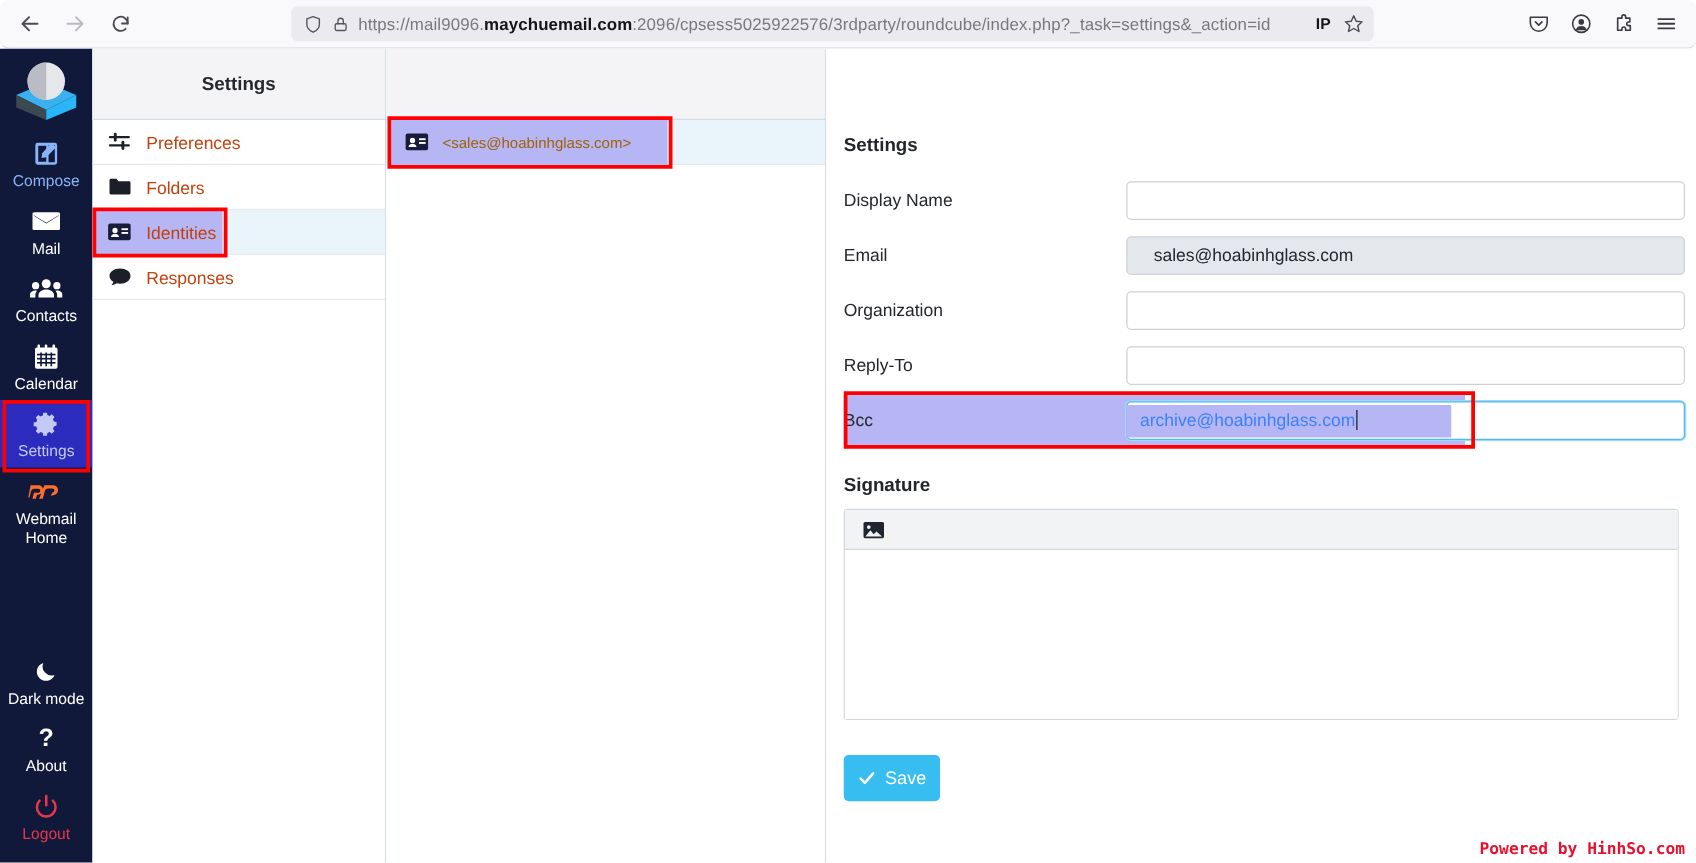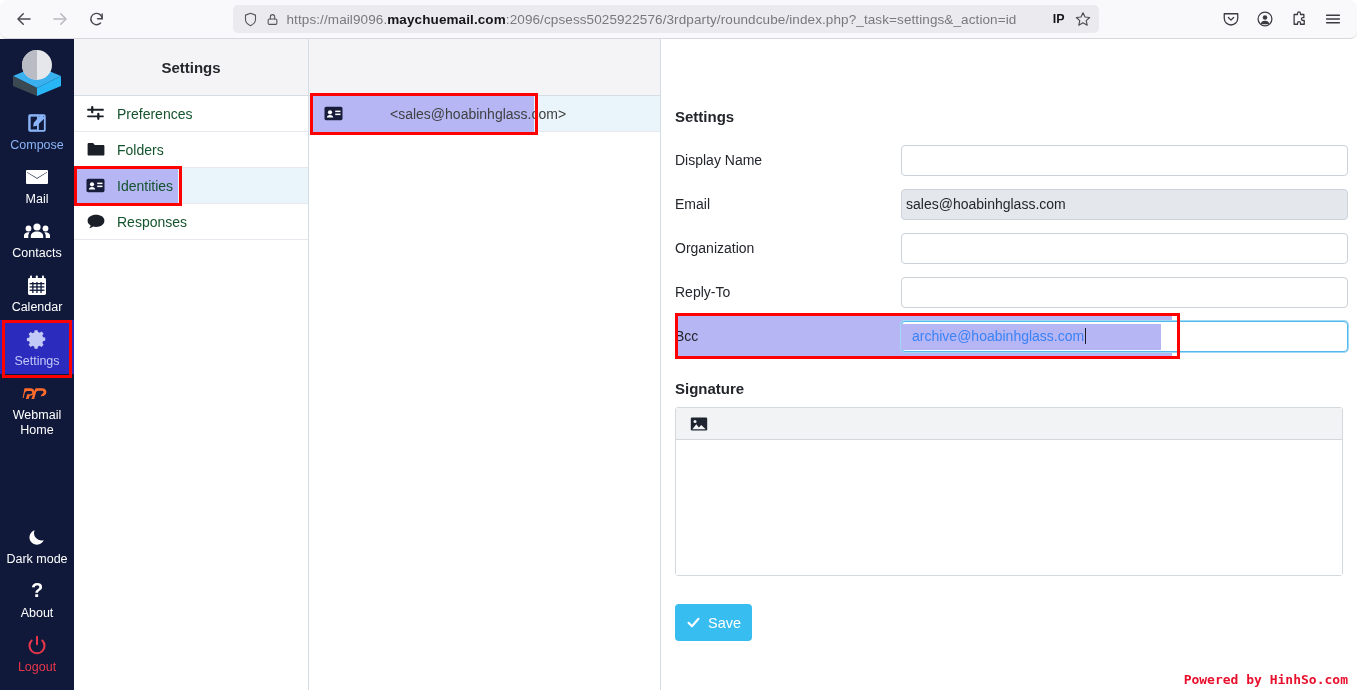--- a/index.html
+++ b/index.html
@@ -118,21 +118,21 @@
   .set-list { flex: 1; }
   .set-row {
     height: 36px;
     border-bottom: 1px solid #e6eaee;
     display: flex; align-items: center;
     padding-left: 12px; gap: 12px;
     position: relative;
   }
   .set-row.active { background: #eaf5fb; }
   .set-row .sr-icon { width: 19px; display: flex; align-items: center; justify-content: center; color: #1b1f27; }
-  .set-row .sr-label { font-size: 14px; color: #14532d; }
+  .set-row .sr-label { font-size: 14px; color: #c2410c; }
   .set-row.active .sr-hl {
     position: absolute; left: 0; top: 0; height: 36px; width: 104px;
     background: #b6b6f5; z-index: 0;
   }
   .set-row .sr-icon, .set-row .sr-label { position: relative; z-index: 1; }
 
   
   .col-list {
     width: 352px; flex: none;
     background: #ffffff;
@@ -148,21 +148,21 @@
     background: #eaf5fb;
     display: flex; align-items: center;
     padding-left: 14px; gap: 11px;
     position: relative;
   }
   .id-row .idr-hl {
     position: absolute; left: 4px; top: 0; height: 36px; width: 221px;
     background: #b6b6f5; z-index: 0;
   }
   .id-row .idr-icon { width: 20px; display: flex; align-items: center; justify-content: center; color: #161c3a; position: relative; z-index: 1; }
-  .id-row .idr-label { font-size: 14px; color: #404040; position: relative; z-index: 1; margin-left: 36px; }
+  .id-row .idr-label { font-size: 12px; color: #a16207; position: relative; z-index: 1; }
 
   
   .col-main {
     flex: 1;
     background: #ffffff;
     display: flex; flex-direction: column;
     position: relative;
     overflow: hidden;
   }
   .main-head { height: 57px; flex: none; background: #ffffff; }
@@ -184,21 +184,21 @@
   }
   .form-row .fr-field { flex: 1; position: relative; z-index: 2; }
   .txt-input {
     width: 100%; height: 31px;
     border: 1px solid #ccd2d8;
     border-radius: 4px;
     background: #ffffff;
     font-size: 14px;
     color: #23262c;
     font-family: "Liberation Sans", sans-serif;
-    padding: 0 4px;
+    padding: 0 21px;
     outline: none;
   }
   .txt-input.readonly { background: #e4e8ec; }
   .txt-input.focused { border: 1px solid #52b9ef; box-shadow: 0 0 0 1px #9fd9f5; }
 
   
   .row-bcc .sel-band {
     position: absolute; left: 0; top: 2px;
     width: 497px; height: 40px;
     background: #b6b6f5; z-index: 1;

